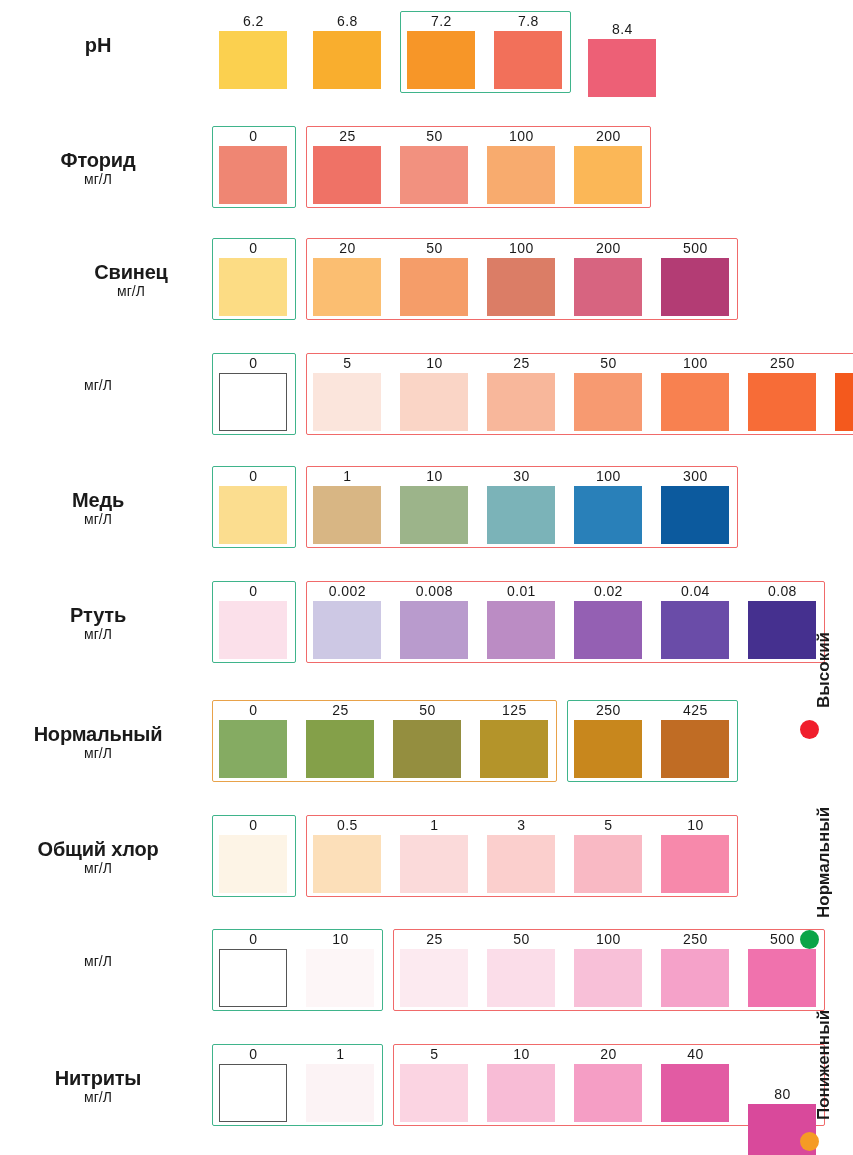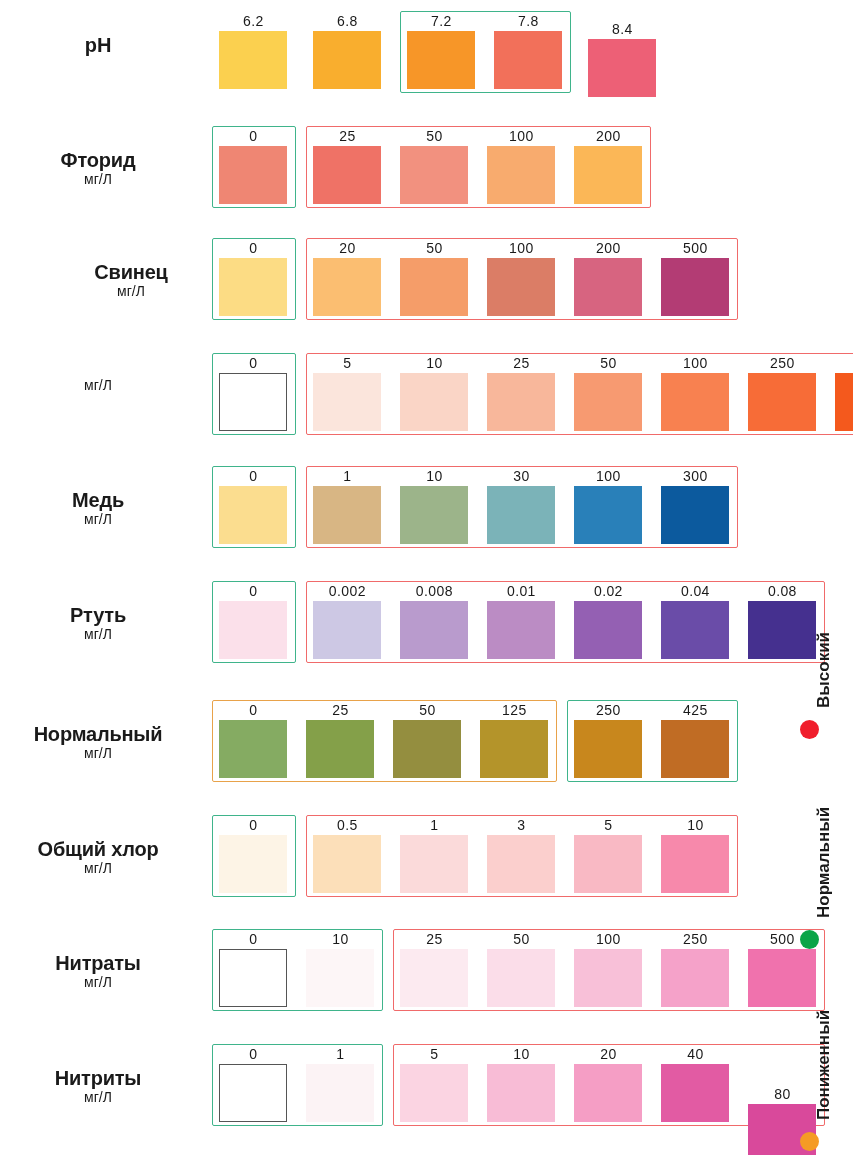--- a/index.html
+++ b/index.html
@@ -403,21 +403,20 @@
           <span class="swatch" style="background: rgb(249, 185, 196);"></span>
         </div>
         <div class="cell" style="left: 354.4px; top: 0px;">
           <span class="val">10</span>
           <span class="swatch" style="background: rgb(247, 137, 171);"></span>
         </div>
       </div>
     </div>
     <div class="row" style="top: 929px; height: 100px;">
       <div class="row-label" style="top: 24px;">
-        <span class="name">Нитраты</span>
         <span class="unit">мг/Л</span>
       </div>
       <div class="group g-green" style="left: 212px; width: 171px;">
         <div class="cell" style="left: 6.4px; top: 0px;">
           <span class="val">0</span>
           <span class="swatch empty"></span>
         </div>
         <div class="cell" style="left: 93.4px; top: 0px;">
           <span class="val">10</span>
           <span class="swatch" style="background: rgb(253, 246, 247);"></span>

